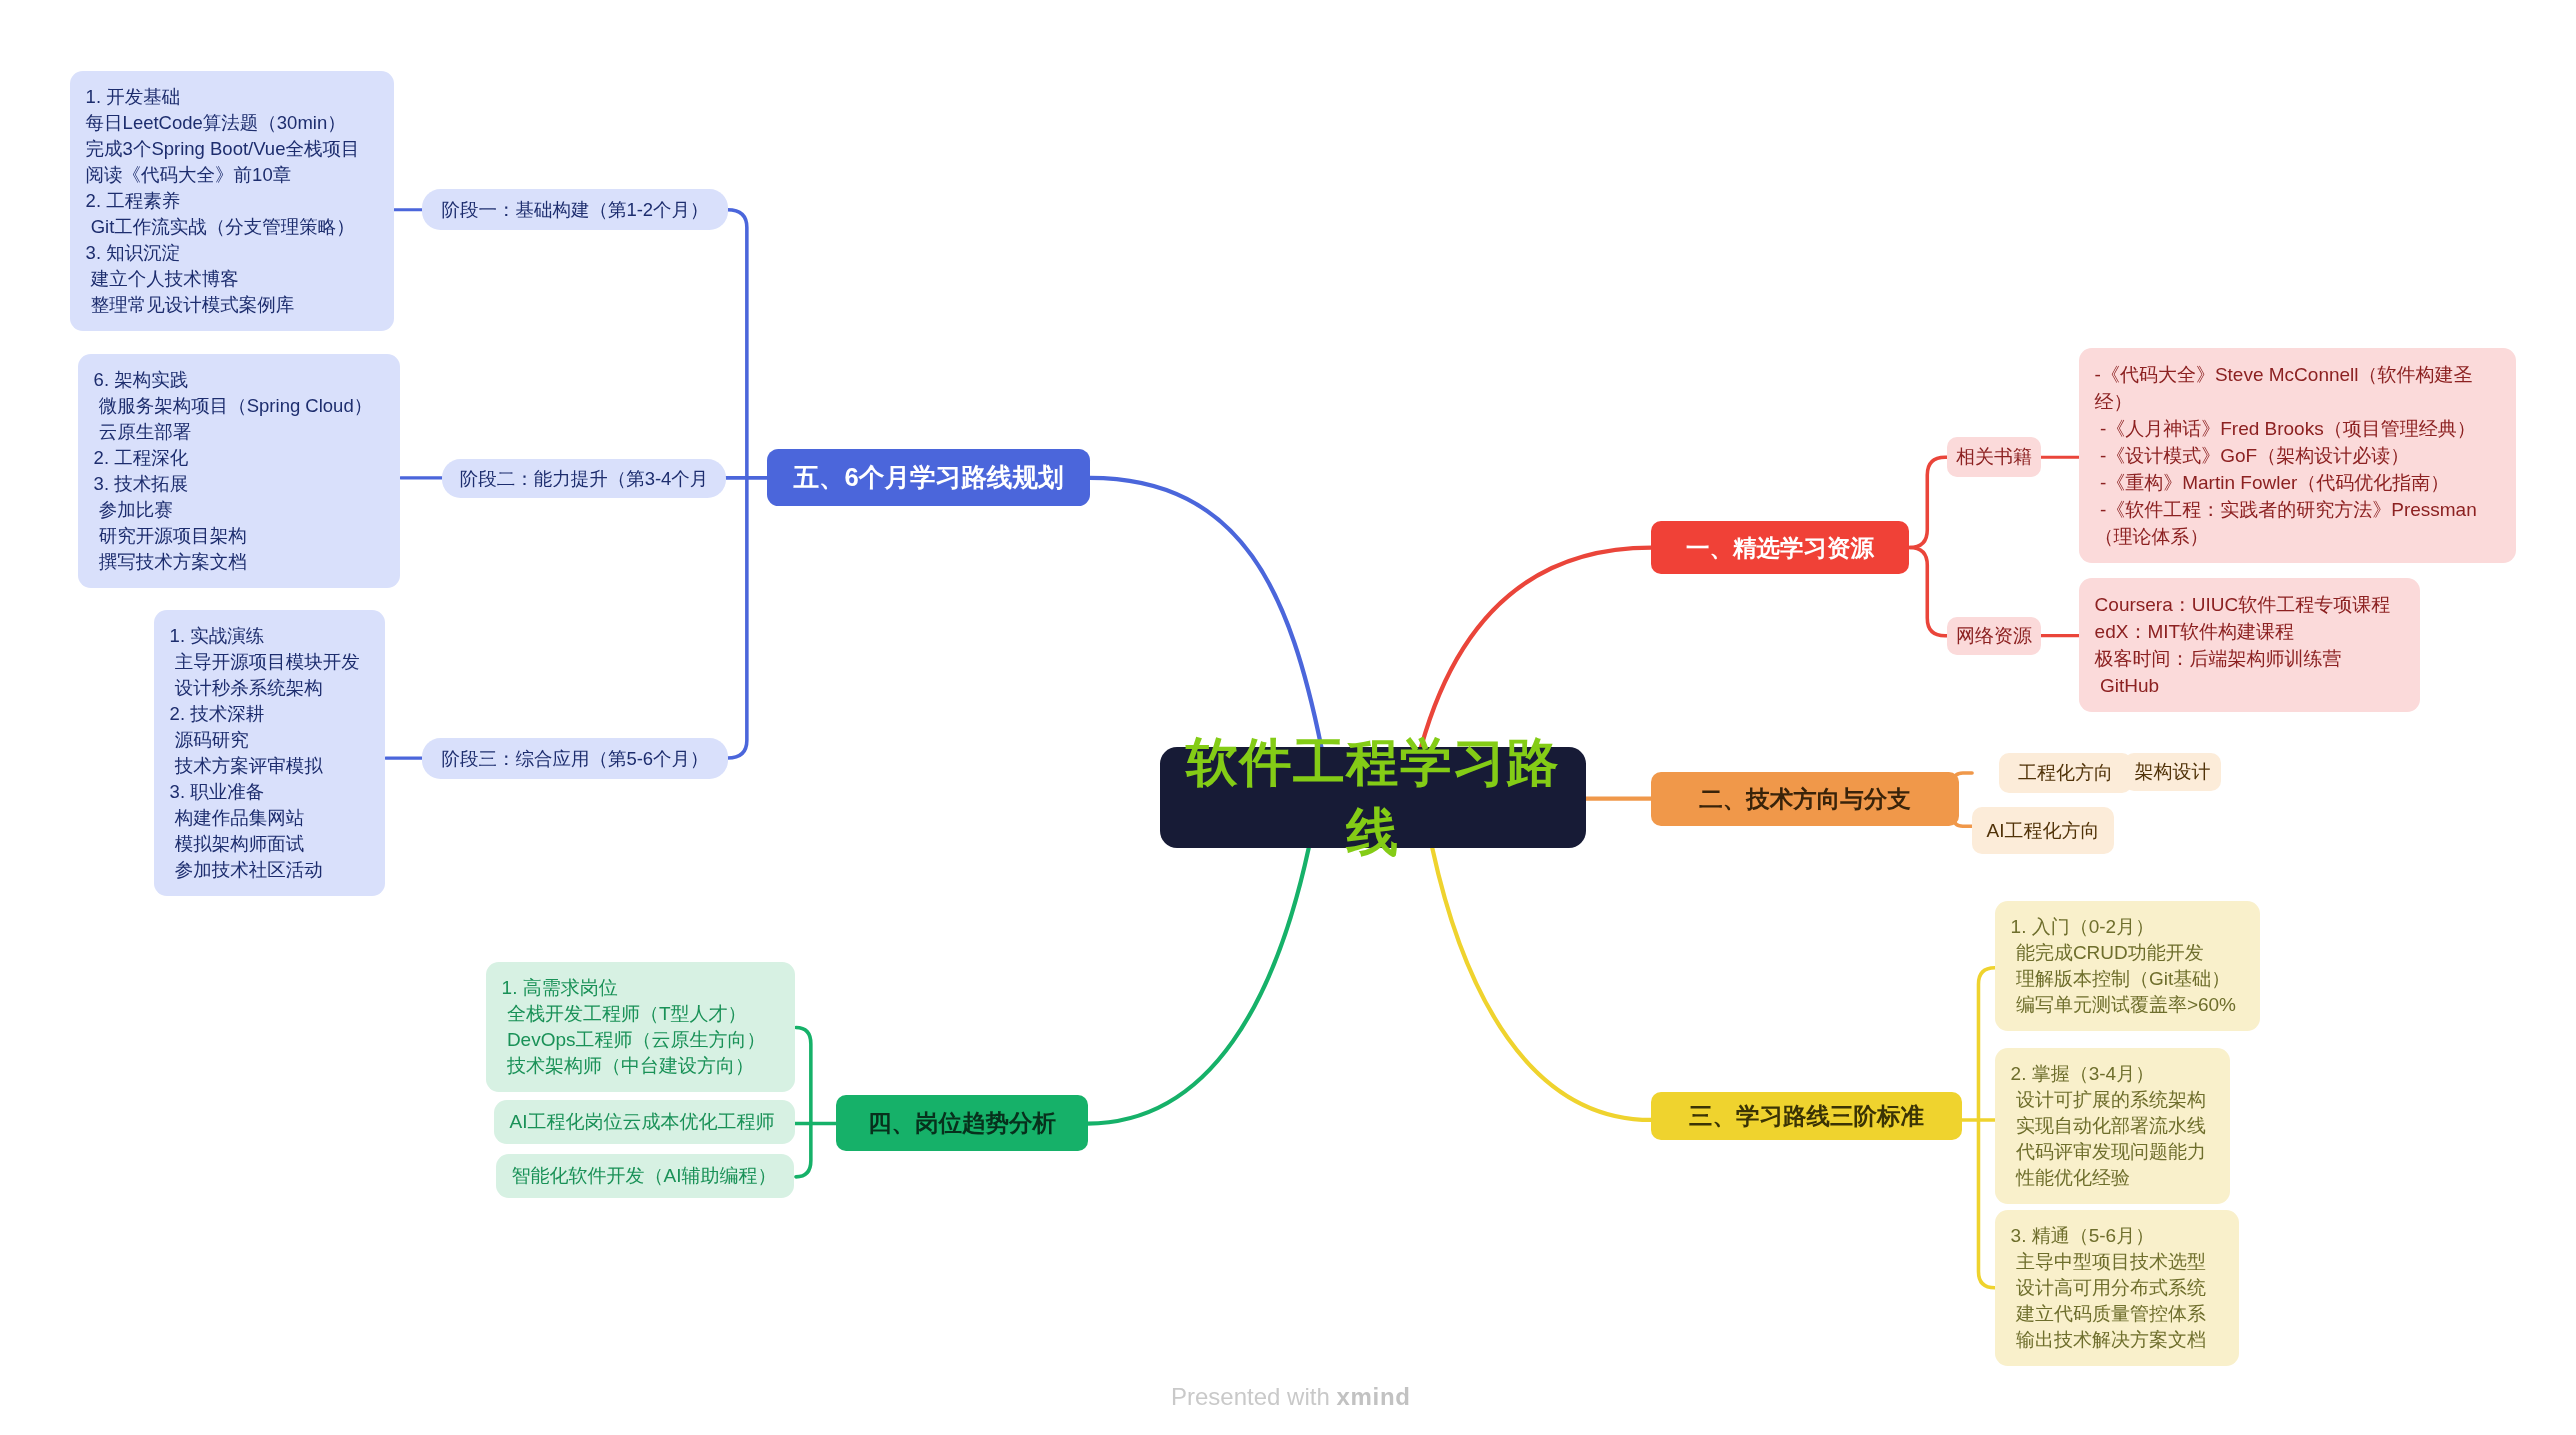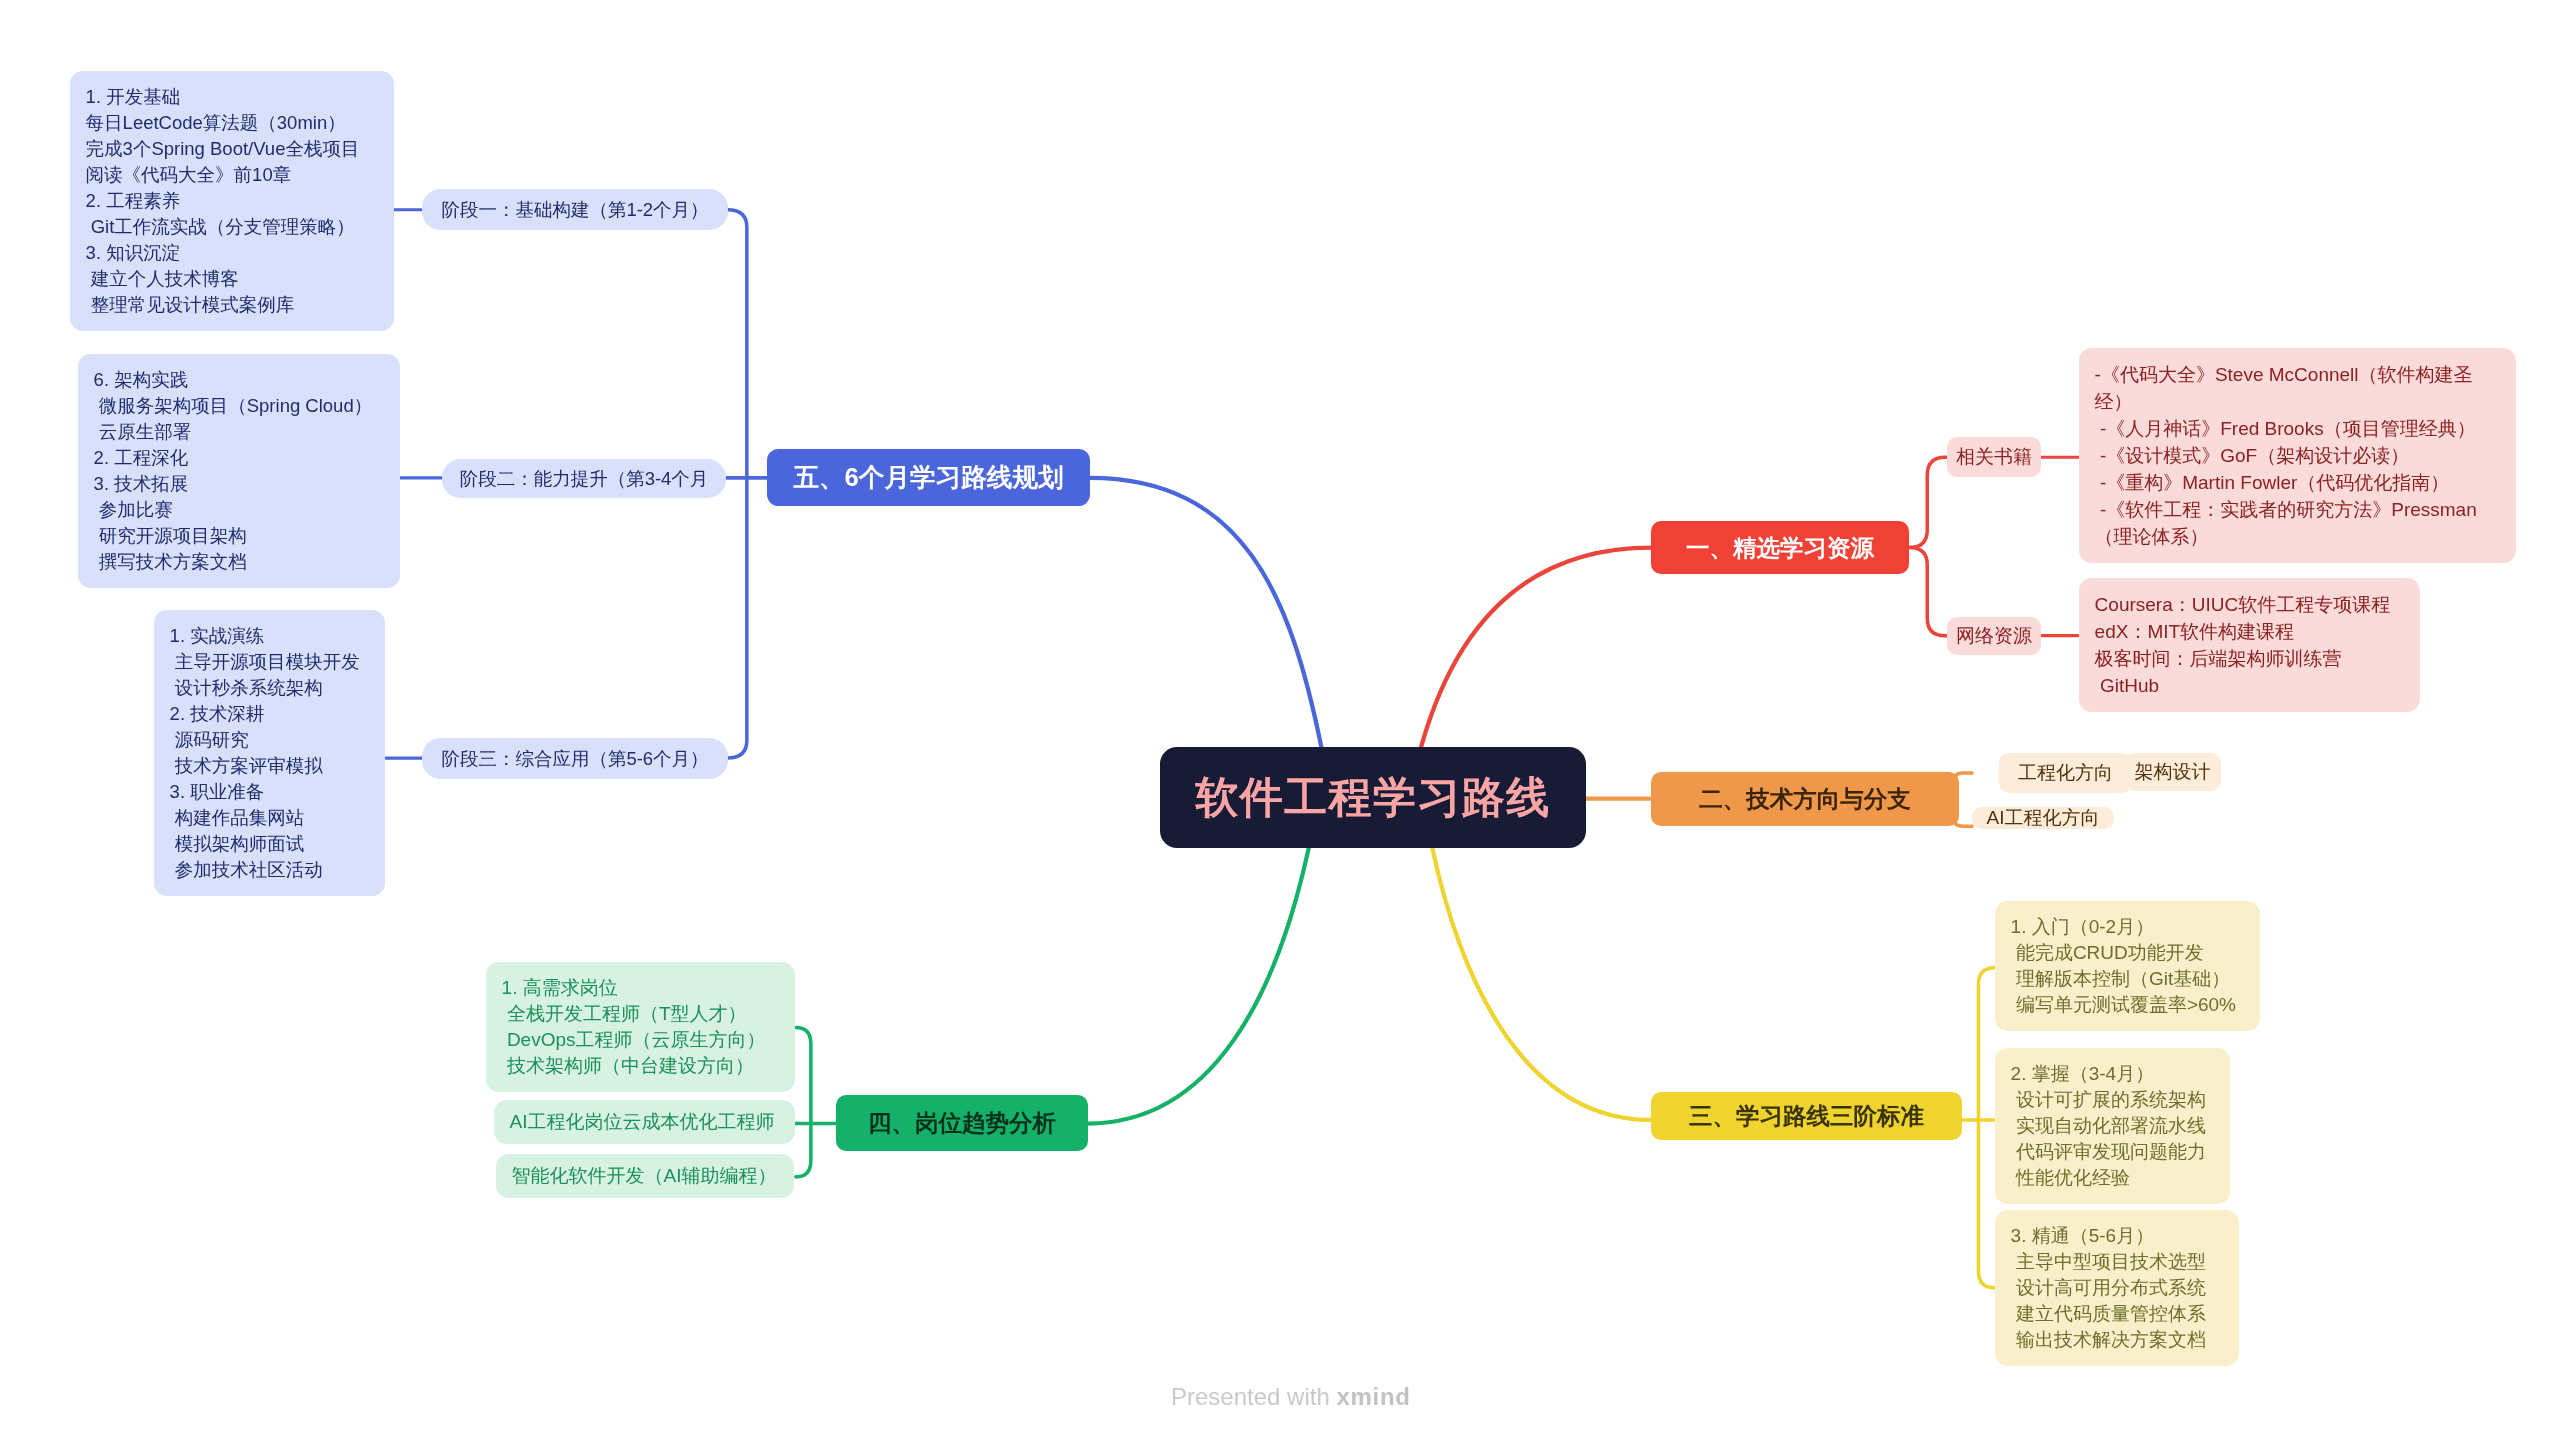--- a/index.html
+++ b/index.html
@@ -2,21 +2,21 @@
 <html style="font-size:11.4px"><head>
 <meta charset="utf-8">
 <style>
   html,body{margin:0;padding:0;background:#ffffff;}
   .canvas{position:relative;width:2576px;height:1435px;background:#ffffff;overflow:hidden;
           font-family:"Liberation Sans",sans-serif;}
   .wires{position:absolute;left:0;top:0;width:2576px;height:1435px;}
   .wires path{fill:none;stroke-linecap:round;}
   .node{position:absolute;box-sizing:border-box;}
   .topic{display:flex;align-items:center;justify-content:center;font-weight:bold;text-align:center;}
-  .central{background:#171b36;color:#fca5a5;border-radius:17px;font-size:43px;letter-spacing:1.4px;}
+  .central{background:#171b36;color:#84cc16;border-radius:17px;font-size:52px;letter-spacing:1.4px;}
   .t-blue{background:#4b66db;color:#ffffff;border-radius:11.4px;font-size:25.6px;}
   .t-red{background:#f04137;color:#ffffff;border-radius:10px;font-size:23.5px;}
   .t-orange{background:#f0984a;color:#39230a;border-radius:10px;font-size:23.5px;}
   .t-yellow{background:#efd32e;color:#3a3305;border-radius:10px;font-size:23.5px;}
   .t-green{background:#16b169;color:#07301c;border-radius:10px;font-size:23.5px;}
   .pill{display:flex;align-items:center;justify-content:center;border-radius:18.5px;font-size:18.5px;text-align:center;}
   .p-lav{background:#d9e0fb;color:#1d2d6e;}
   .p-pink{background:#fbdada;color:#8c2121;border-radius:10px;font-size:19px;}
   .p-peach{background:#fcecd9;color:#503208;border-radius:10px;font-size:19px;}
   .note{white-space:pre-wrap;font-size:18.5px;line-height:26px;padding:12.8px 15.6px;border-radius:12.8px;}
@@ -109,21 +109,21 @@
   <div class="node note n-pink" style="left:2079px;top:348px;width:437px;">-《代码大全》Steve McConnell（软件构建圣经）
  -《人月神话》Fred Brooks（项目管理经典）
  -《设计模式》GoF（架构设计必读）
  -《重构》Martin Fowler（代码优化指南）
  -《软件工程：实践者的研究方法》Pressman（理论体系）</div>
 
   <div class="node topic t-orange" style="left:1651px;top:772px;width:308px;height:54px;">二、技术方向与分支</div>
 
   <div class="node pill p-peach" style="left:1972px;top:753px;width:133px;height:40px;margin-left:27px;">工程化方向</div>
   <div class="node pill p-peach" style="left:2124px;top:753px;width:97px;height:38px;">架构设计</div>
-  <div class="node pill p-peach" style="left:1972px;top:807px;width:142px;height:22px;">AI工程化方向</div>
+  <div class="node pill p-peach" style="left:1972px;top:807px;width:142px;height:47px;">AI工程化方向</div>
 
   <div class="node topic t-yellow" style="left:1651px;top:1092px;width:311px;height:48px;">三、学习路线三阶标准</div>
 
   <div class="node note n-yellow" style="left:1995px;top:901px;width:265px;">1. 入门（0-2月）
  能完成CRUD功能开发
  理解版本控制（Git基础）
  编写单元测试覆盖率&gt;60%</div>
   <div class="node note n-yellow" style="left:1995px;top:1048px;width:235px;">2. 掌握（3-4月）
  设计可扩展的系统架构
  实现自动化部署流水线

